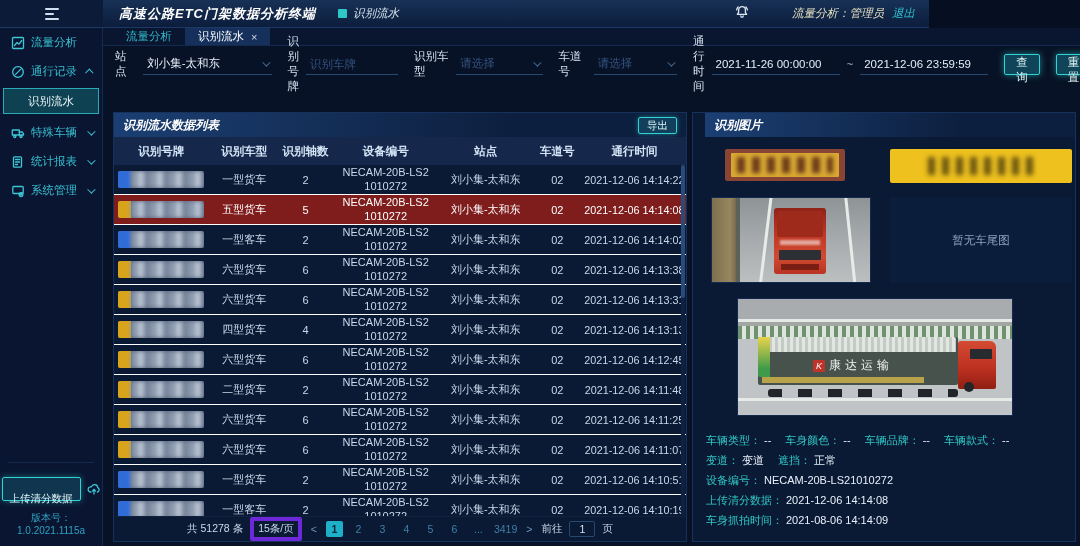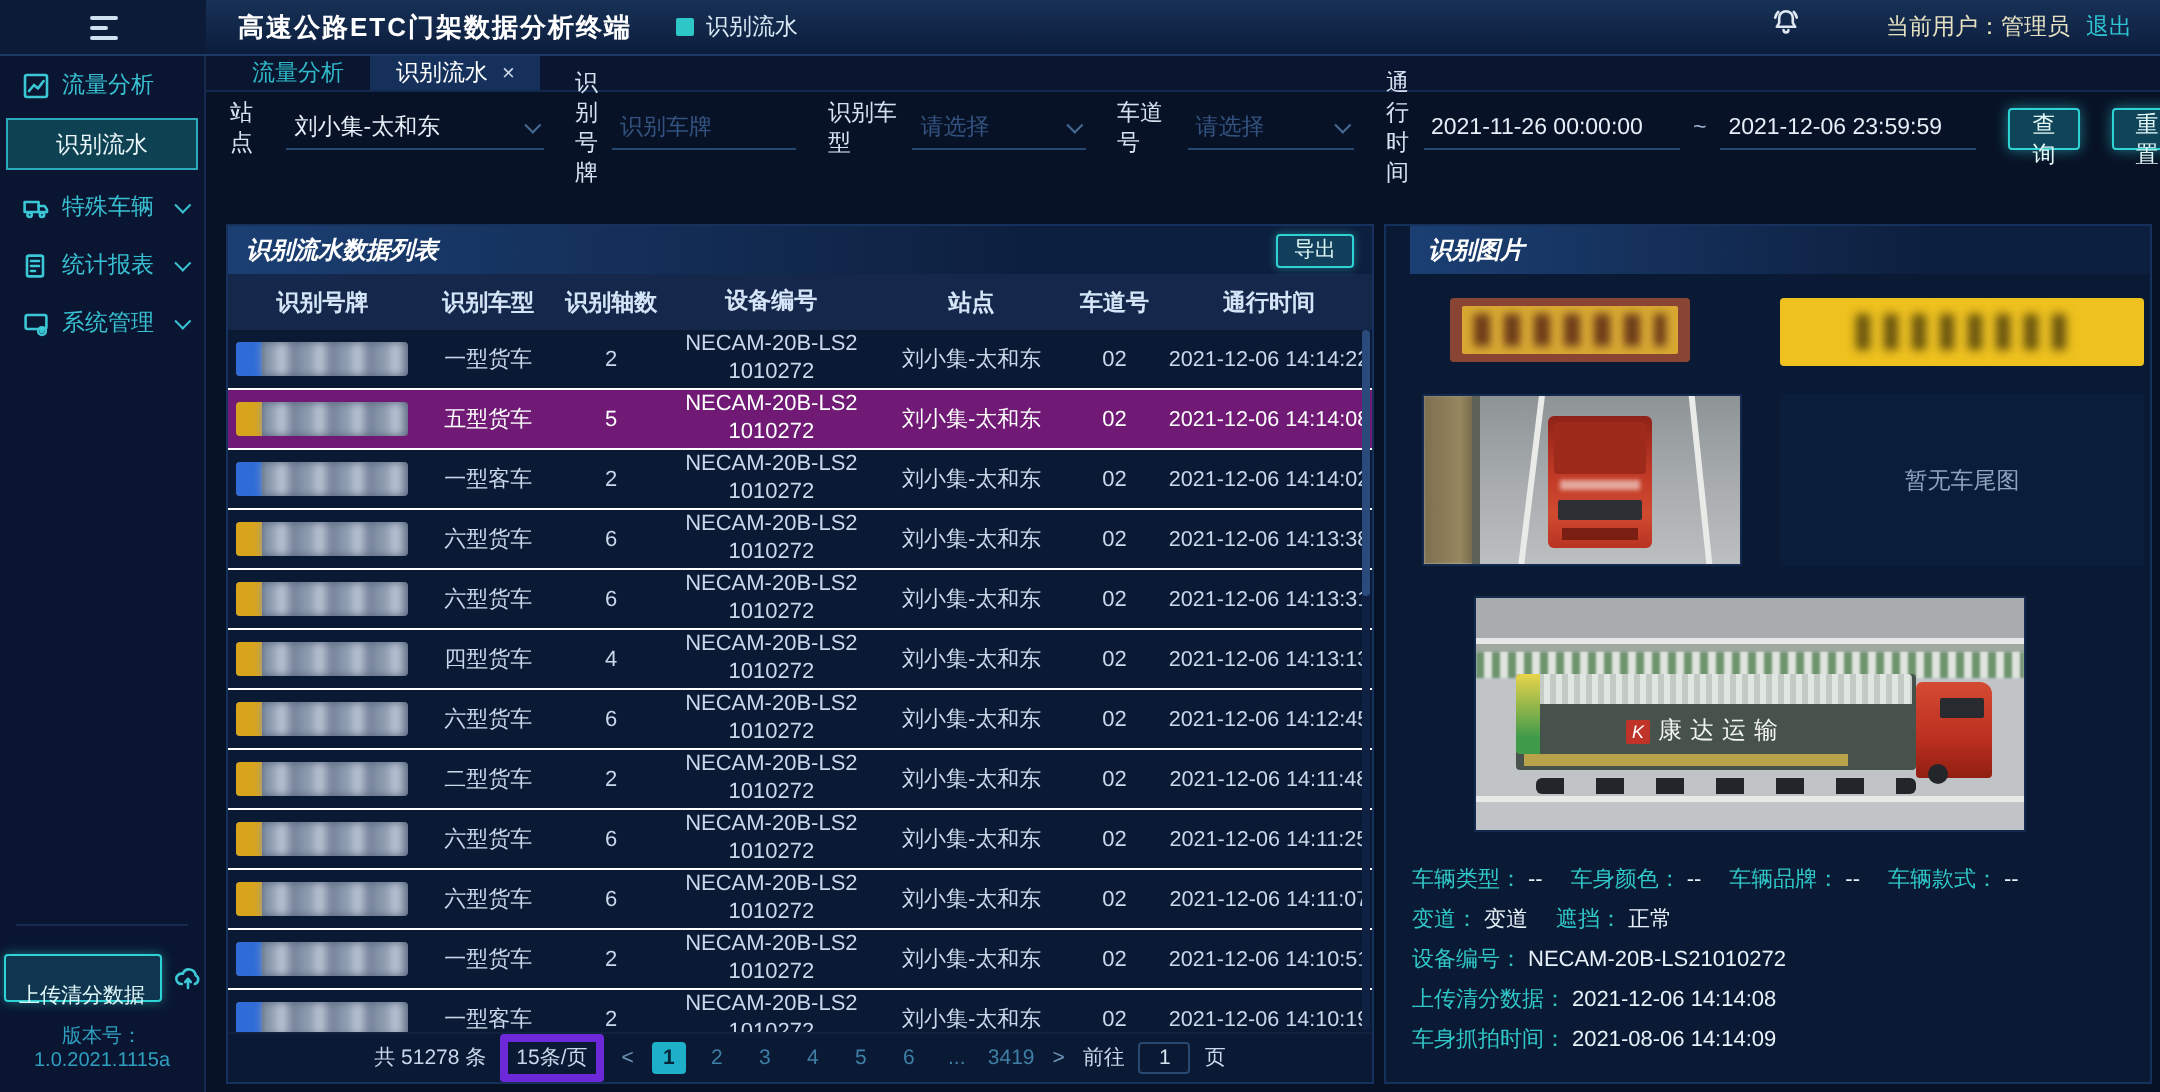--- a/index.html
+++ b/index.html
@@ -1,23 +1,23 @@
 <!DOCTYPE html>
 <html><head>
 <meta charset="utf-8">
 <style>
   * { margin:0; padding:0; box-sizing:border-box; }
   html,body { background:#04101e; }
   body { font-family:"Liberation Sans","DejaVu Sans",sans-serif; }
   .screen { position:relative; width:1080px; height:546px; background:#060f22; overflow:hidden; color:#c9d8ea; }
 
   
-  .top-header { position:absolute; top:0; left:0; width:1080px; height:28px;
+  .top-header { position:absolute; top:0; left:0; width:929px; height:28px;
     background:linear-gradient(180deg,#173156 0%,#0c1d3c 100%); border-bottom:1px solid #1c3a68;
-    display:flex; align-items:center; }
+    display:flex; align-items:center;font-style:italic; }
   .hdr-left { width:103px; height:100%; display:flex; align-items:center; justify-content:center;
     background:#0c1b38; }
   .burger { display:flex; flex-direction:column; gap:3px; cursor:pointer; }
   .burger span { display:block; height:2px; background:#cfe0f0; border-radius:1px; }
   .burger span:nth-child(1){ width:14px; } .burger span:nth-child(2){ width:9px; } .burger span:nth-child(3){ width:14px; }
   .app-title { margin-left:16px; font-size:13px; font-weight:bold; color:#ffffff; letter-spacing:1px; }
   .module-tag { margin-left:22px; display:flex; align-items:center; gap:6px; font-size:11.5px; color:#d9e7f4; }
   .module-tag .sq { width:9px; height:9px; background:#2ec7c7; border-radius:1px; }
   .hdr-spacer { flex:1; }
   .bell { margin-right:42px; }
@@ -71,21 +71,21 @@
   .panel-right { flex:1;padding-left:12px; }
   .panel-header { height:24px; display:flex; align-items:center; padding:0 9px;
     background:linear-gradient(90deg,#1b3f73 0%,#0d1f3e 70%); }
   .panel-title { font-size:12px; font-weight:bold; color:#ffffff;font-style:italic; }
   .export-btn { margin-left:auto; height:17px; padding:0 8px; font-size:10.5px; line-height:15px; color:#dff6f8;
     background:rgba(35,165,185,.25); border:1px solid #2fd3d3; border-radius:2px; box-shadow:0 0 5px rgba(47,211,211,.45); cursor:pointer; }
 
   .thead { height:28px; display:flex; align-items:center; background:#15284b; font-size:11.5px; font-weight:bold; color:#d3e5f6; }
   .rows { position:absolute; top:52px; left:0; right:0; bottom:0; overflow:hidden; }
   .trow { height:30px; display:flex; align-items:center; border-bottom:1px solid #ffffff; font-size:11px; color:#c9d8ea; cursor:pointer; }
-  .trow.active { background:#701a75; color:#ffffff; }
+  .trow.active { background:#7f1d1d; color:#ffffff; }
   .c { text-align:center; }
   .c-plate { width:16.5%; display:flex; justify-content:center; }
   .c-type  { width:12.5%; }
   .c-axle  { width:9%; }
   .c-dev   { width:19%; word-break:break-all; line-height:1.25; padding:0 10px; }
   .c-station{ width:16%; }
   .c-lane  { width:9%; }
   .c-time  { width:18%; font-size:10.8px; }
 
   .plate-thumb { width:86px; height:17px; border-radius:2px; overflow:hidden; display:flex; background:#55627a; }
@@ -182,31 +182,39 @@
     </div>
     <div class="hdr-spacer"></div>
     <div class="bell">
       <svg class="stroke-light" width="16" height="16" viewBox="0 0 16 16">
         <path d="M8 2.6 a3.4 3.4 0 0 1 3.4 3.4 v2.4 l1.2 2 h-9.2 l1.2-2 v-2.4 a3.4 3.4 0 0 1 3.4-3.4 z"></path>
         <path d="M6.8 12 a1.2 1.2 0 0 0 2.4 0"></path>
         <path d="M2.6 5.8 a6 6 0 0 1 1.5-2.8"></path>
           <path d="M13.4 5.8 a6 6 0 0 0-1.5-2.8"></path>
       </svg>
     </div>
-    <div class="user-info">当前用户：管理员</div>
+    <div class="user-info">流量分析：管理员</div>
     <div class="logout">退出</div>
   </div>
 
   <div class="sidebar">
     <div class="nav-item">
       <svg class="icon-svg stroke" viewBox="0 0 14 14">
         <rect x="1.5" y="1.5" width="11" height="11" rx="1"></rect>
           <polyline points="3.5,9.5 6,6.5 8,8.2 10.8,4.5"></polyline>
       </svg>
       <span>流量分析</span>
+    </div>
+    <div class="nav-item">
+      <svg class="icon-svg stroke" viewBox="0 0 14 14">
+        <circle cx="7" cy="7" r="5.3"></circle>
+          <line x1="4.6" y1="9.4" x2="9.6" y2="4.4"></line>
+      </svg>
+      <span>通行记录</span>
+      <span class="chev up"></span>
     </div>
     <div class="sub-item">
       <span>识别流水</span>
     </div>
     <div class="nav-item">
       <svg class="icon-svg stroke" viewBox="0 0 14 14">
         <rect x="1.3" y="4" width="7" height="5"></rect>
           <path d="M8.3 6 h3 l1.2 1.8 v1.2 h-4.2"></path>
         <circle cx="3.8" cy="10.4" r="1.1"></circle>
           <circle cx="10" cy="10.4" r="1.1"></circle>

